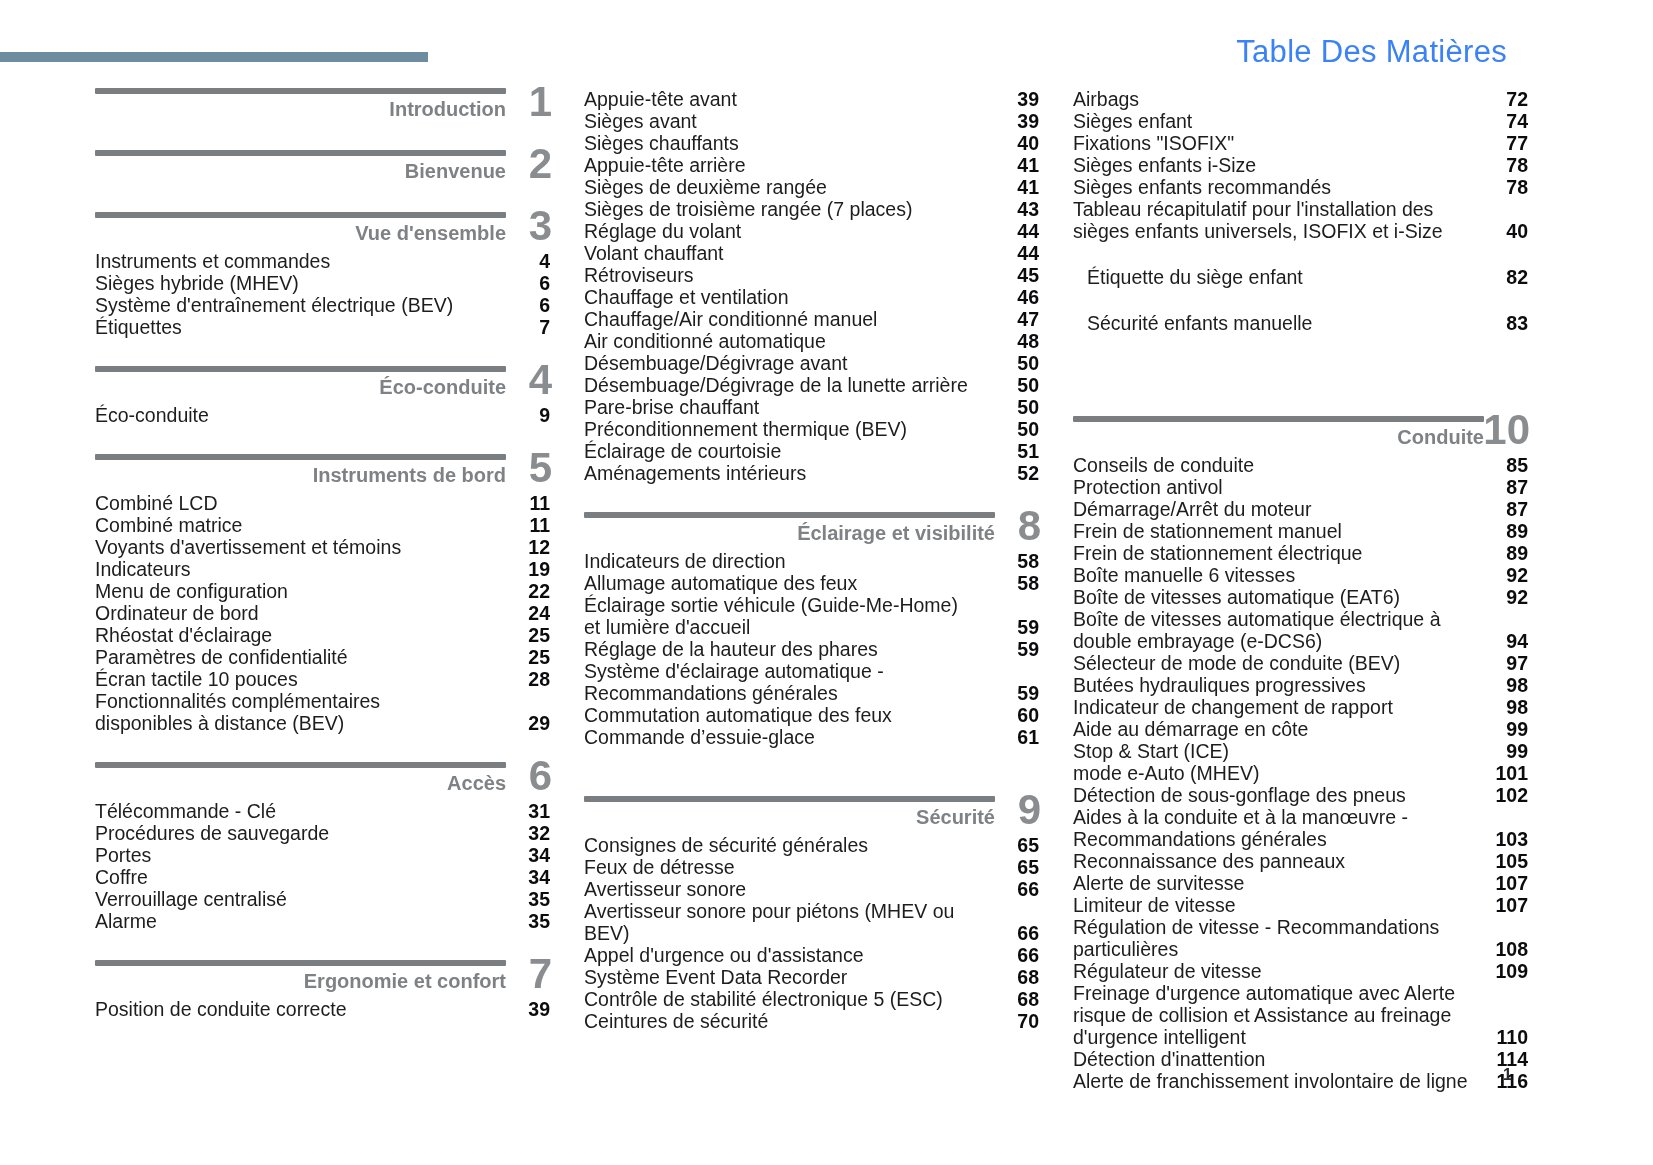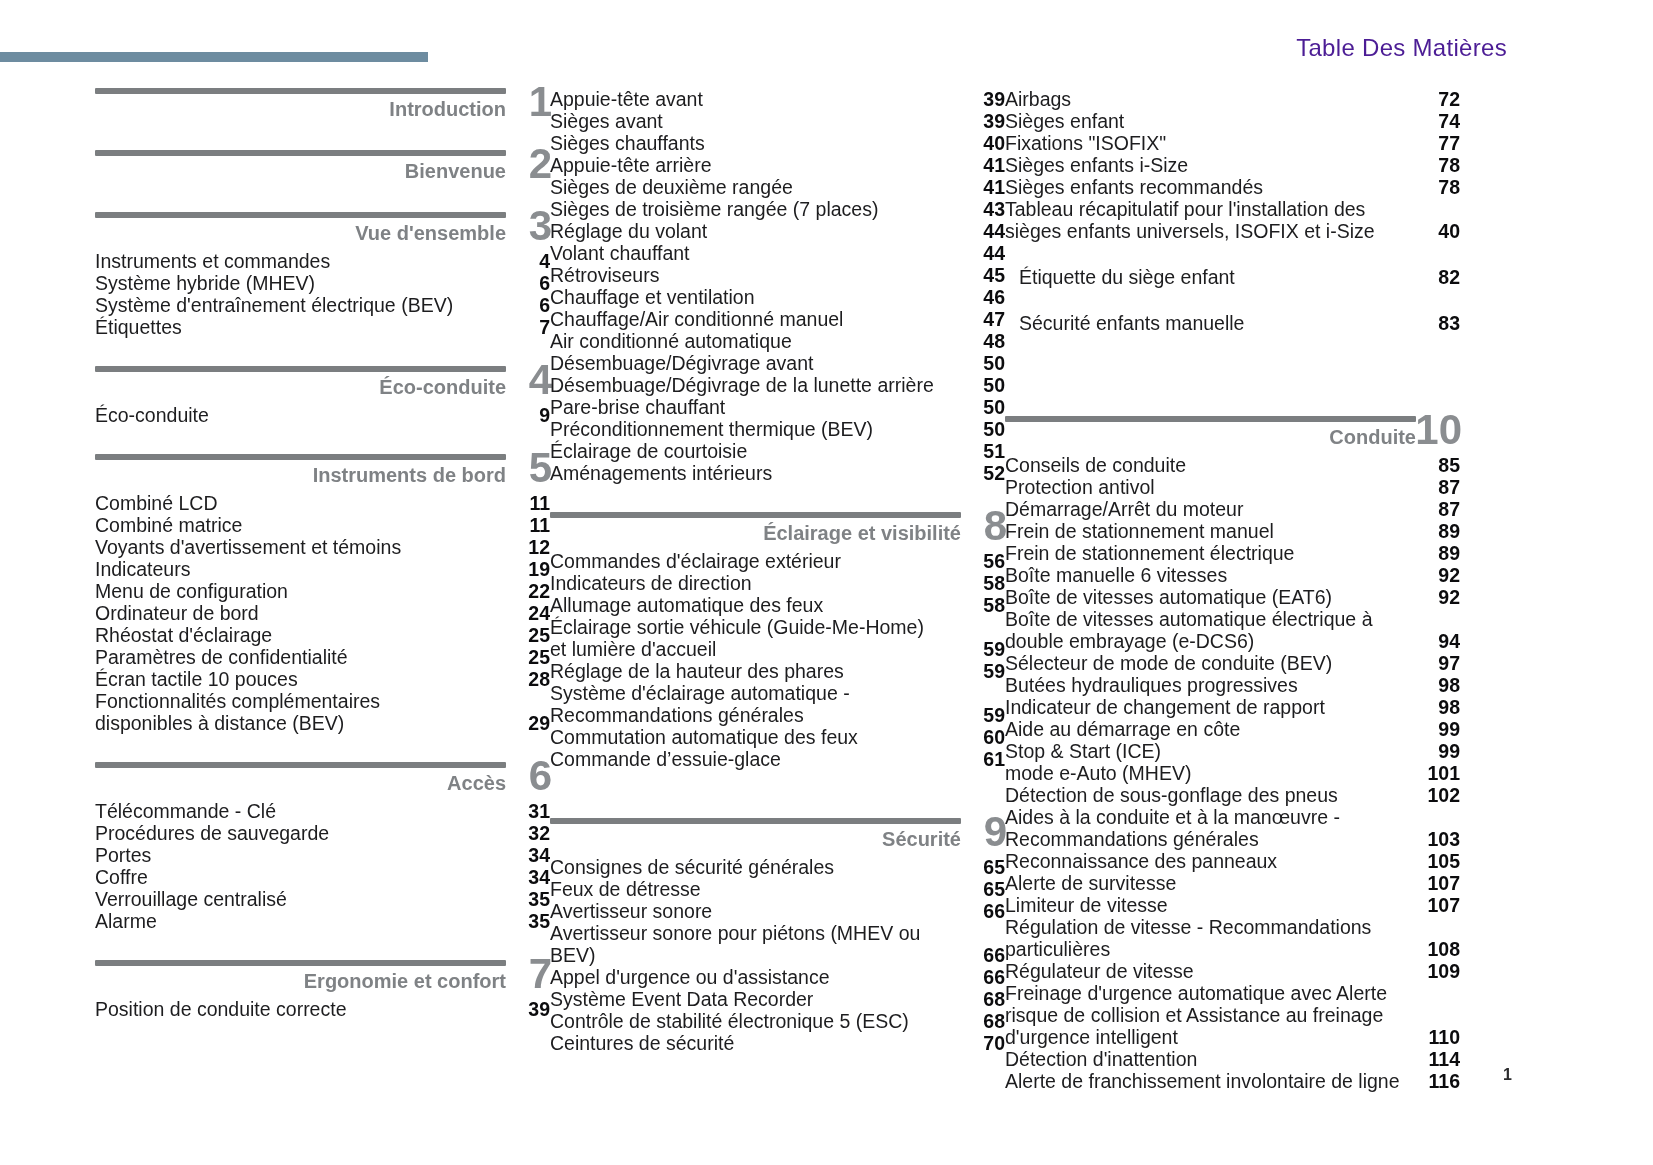--- a/index.html
+++ b/index.html
@@ -10,29 +10,29 @@
     position:relative;
     overflow:hidden;
   }
   .topbar {
     position:absolute; left:0; top:52px;
     width:428px; height:10px;
     background:#6d8ca0;
   }
   .page-header-title {
     position:absolute; top:34px; right:146px;
-    font-size:24px; color:#4c1d95; letter-spacing:0.3px;
+    font-size:31px; color:#3b82f6; letter-spacing:0.3px;
   }
   .page-footer-number {
     position:absolute; top:1066px; right:141px;
     font-size:16px; font-weight:700; color:#2b2b2d;
   }
   .columns {
     position:absolute; left:95px; top:88px;
-    display:flex; 
+    display:flex; gap:34px;
   }
   .column { width:455px; flex:0 0 455px; }
 
   .section { position:relative; margin-top:28px; }
   .column > .section:first-child { margin-top:0; }
   .section.continuation { margin-top:3px; }
   
   .column:nth-child(2) > .section:nth-child(3) { margin-top:48px; }
   .column:nth-child(3) > .section:nth-child(2) { margin-top:82px; }
 
@@ -88,21 +88,21 @@
         <section class="section">
           <div class="rule"></div>
           <div class="sec-title">Vue d'ensemble</div>
           <div class="sec-num">3</div>
           <div class="items">
             <div class="item">
               <span class="lbl">Instruments et commandes</span>
               <span class="pg">4</span>
             </div>
             <div class="item">
-              <span class="lbl">Système hybride (MHEV)</span>
+              <span class="lbl">Sièges hybride (MHEV)</span>
               <span class="pg">6</span>
             </div>
             <div class="item">
               <span class="lbl">Système d'entraînement électrique (BEV)</span>
               <span class="pg">6</span>
             </div>
             <div class="item">
               <span class="lbl">Étiquettes</span>
               <span class="pg">7</span>
             </div>
@@ -285,24 +285,20 @@
               <span class="lbl">Aménagements intérieurs</span>
               <span class="pg">52</span>
             </div>
           </div>
         </section>
         <section class="section">
           <div class="rule"></div>
           <div class="sec-title">Éclairage et visibilité</div>
           <div class="sec-num">8</div>
           <div class="items">
-            <div class="item">
-              <span class="lbl">Commandes d'éclairage extérieur</span>
-              <span class="pg">56</span>
-            </div>
             <div class="item">
               <span class="lbl">Indicateurs de direction</span>
               <span class="pg">58</span>
             </div>
             <div class="item">
               <span class="lbl">Allumage automatique des feux</span>
               <span class="pg">58</span>
             </div>
             <div class="item">
               <span class="lbl">Éclairage sortie véhicule (Guide-Me-Home)

